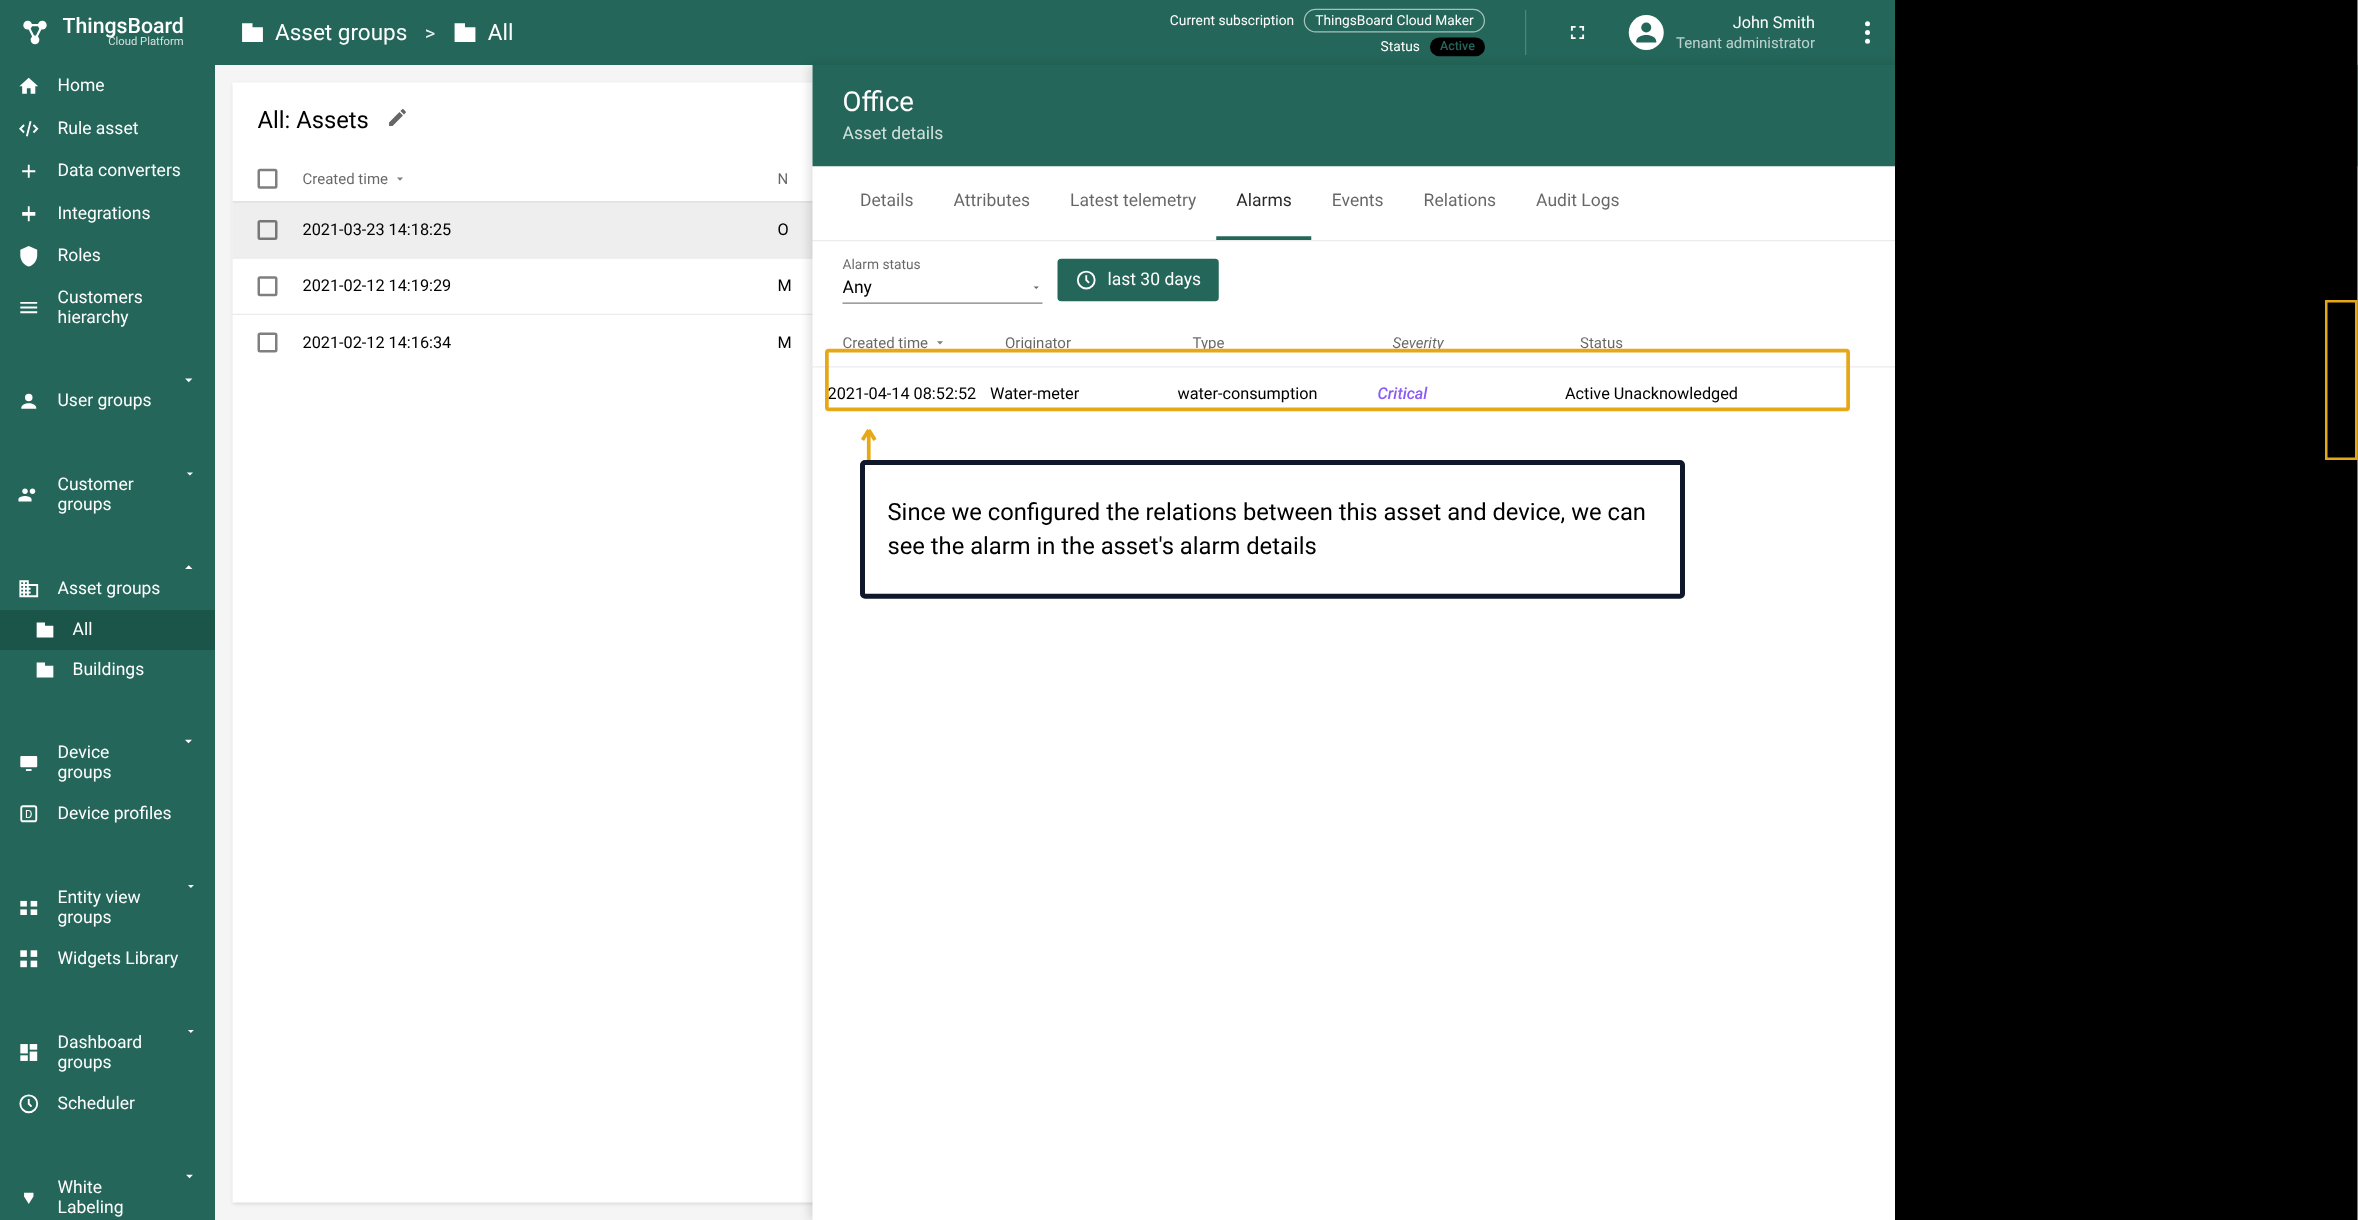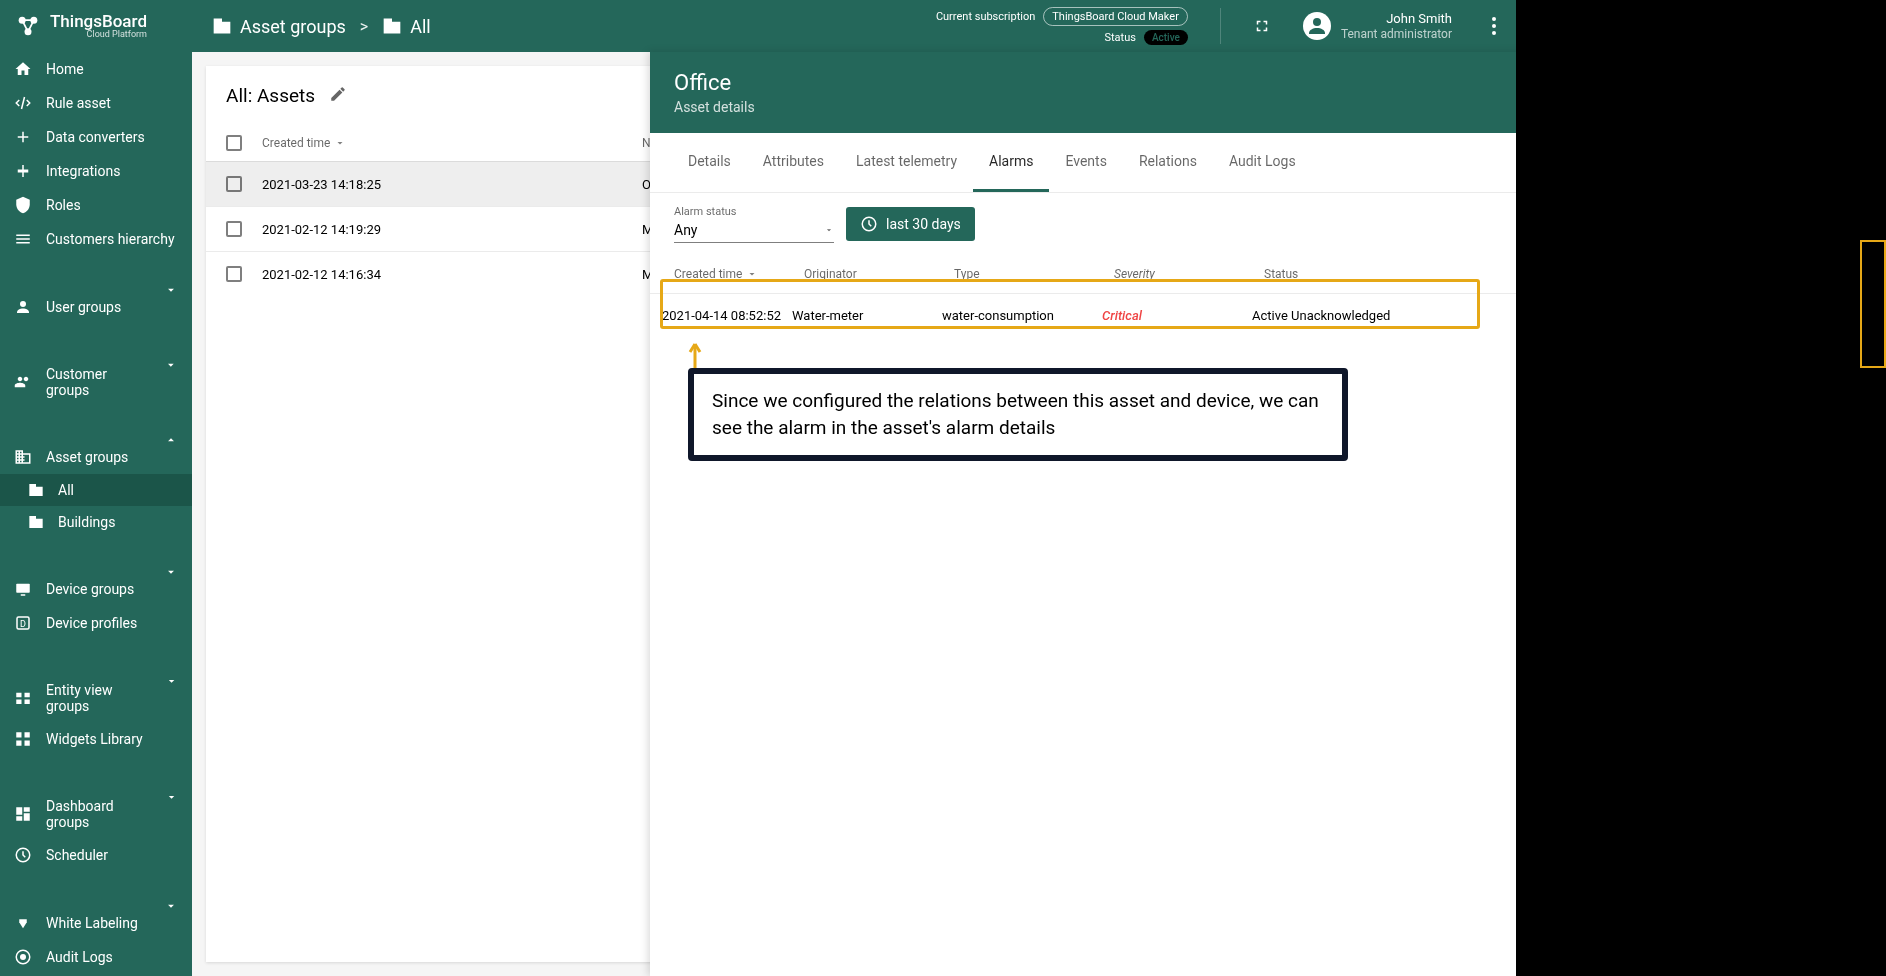--- a/index.html
+++ b/index.html
@@ -2,21 +2,21 @@
 <html><head>
 <meta charset="utf-8">
 <style>
 * { box-sizing: border-box; margin: 0; padding: 0; }
 body { font-family: Roboto, Arial, sans-serif; background: #f5f5f5; width: 1886px; height: 976px; overflow: hidden; }
 .app { display: flex; height: 976px; width: 1516px; }
 .black-strip { position: absolute; right: 0; top: 0; width: 370px; height: 976px; background: #000; }
 .yellow-box-right { position: absolute; right: 0; top: 240px; width: 26px; height: 128px; border: 2px solid #e6a817; background: transparent; }
 
 
-.sidebar { width: 192px; background: #24675a; color: #fff; flex-shrink: 0; display: flex; flex-direction: column; }
+.sidebar { width: 172px; background: #24675a; color: #fff; flex-shrink: 0; display: flex; flex-direction: column; }
 .logo-area { height: 52px; display: flex; align-items: center; padding: 0 14px; gap: 8px; }
 .logo-text { display: flex; flex-direction: column; line-height: 1; }
 .logo-main { font-size: 17px; font-weight: 500; }
 .logo-sub { font-size: 9px; color: rgba(255,255,255,0.8); text-align: right; }
 .nav { flex: 1; overflow-y: auto; }
 .nav-item { display: flex; align-items: center; padding: 8px 14px; gap: 14px; font-size: 14px; cursor: pointer; min-height: 32px; }
 .nav-item.expandable { justify-content: space-between; }
 .nav-item-left { display: flex; align-items: center; gap: 14px; margin-top: 34px; }
 .nav-icon { width: 18px; height: 18px; flex-shrink: 0; fill: #fff; }
 .nav-chevron { width: 14px; height: 14px; fill: #fff; }
@@ -84,26 +84,26 @@
 .filter-bar-right { margin-left: auto; display: flex; gap: 18px; }
 .filter-bar-right svg { width: 20px; height: 20px; fill: rgba(0,0,0,0.55); cursor: pointer; }
 .alarm-table-header { display: flex; padding: 12px 24px; font-size: 12px; color: rgba(0,0,0,0.6); }
 .alarm-col-time { width: 130px; display: flex; align-items: center; gap: 4px; }
 .alarm-col-orig { width: 150px; }
 .alarm-col-type { width: 160px; }
 .alarm-col-sev { width: 150px; font-style: italic; }
 .alarm-col-status { width: 160px; }
 .alarm-col-details { margin-left: auto; }
 .alarm-row { display: flex; align-items: center; padding: 14px 12px; font-size: 13px; border-top: 1px solid rgba(0,0,0,0.08); }
-.critical { color: #ef4444; font-weight: 500; }
+.critical { color: #8b5cf6; font-weight: 500; }
 .row-more { margin-left: auto; cursor: pointer; display: flex; gap: 3px; }
 .row-more span { width: 4px; height: 4px; background: rgba(0,0,0,0.55); border-radius: 50%; }
 .highlight-box { position: absolute; border: 3px solid #e6a817; border-radius: 3px; pointer-events: none; }
 .callout-arrow { position: absolute; left: 680px; top: 342px; }
-.callout-box { position: absolute; left: 688px; top: 368px; background: #fff; border: 6px solid #0f172a; border-radius: 4px; padding: 14px 18px; font-size: 19px; max-width: 660px; line-height: 1.4; }
+.callout-box { position: absolute; left: 688px; top: 368px; background: #fff; border: 4px solid #0f172a; border-radius: 4px; padding: 25px 18px; font-size: 19px; max-width: 660px; line-height: 1.4; }
 .paginator { margin-top: auto; display: flex; align-items: center; justify-content: flex-end; padding: 8px 18px; gap: 18px; font-size: 12px; color: rgba(0,0,0,0.6); }
 .page-size { display: flex; align-items: center; gap: 6px; cursor: pointer; border-bottom: 1px solid rgba(0,0,0,0.3); padding: 2px 4px; }
 .page-size svg { width: 10px; height: 10px; fill: rgba(0,0,0,0.5); }
 .paginator-arrows { display: flex; gap: 14px; }
 .paginator-arrows svg { width: 18px; height: 18px; fill: rgba(0,0,0,0.35); cursor: pointer; }
 </style>
 </head>
 <body>
 
 <div class="app">

